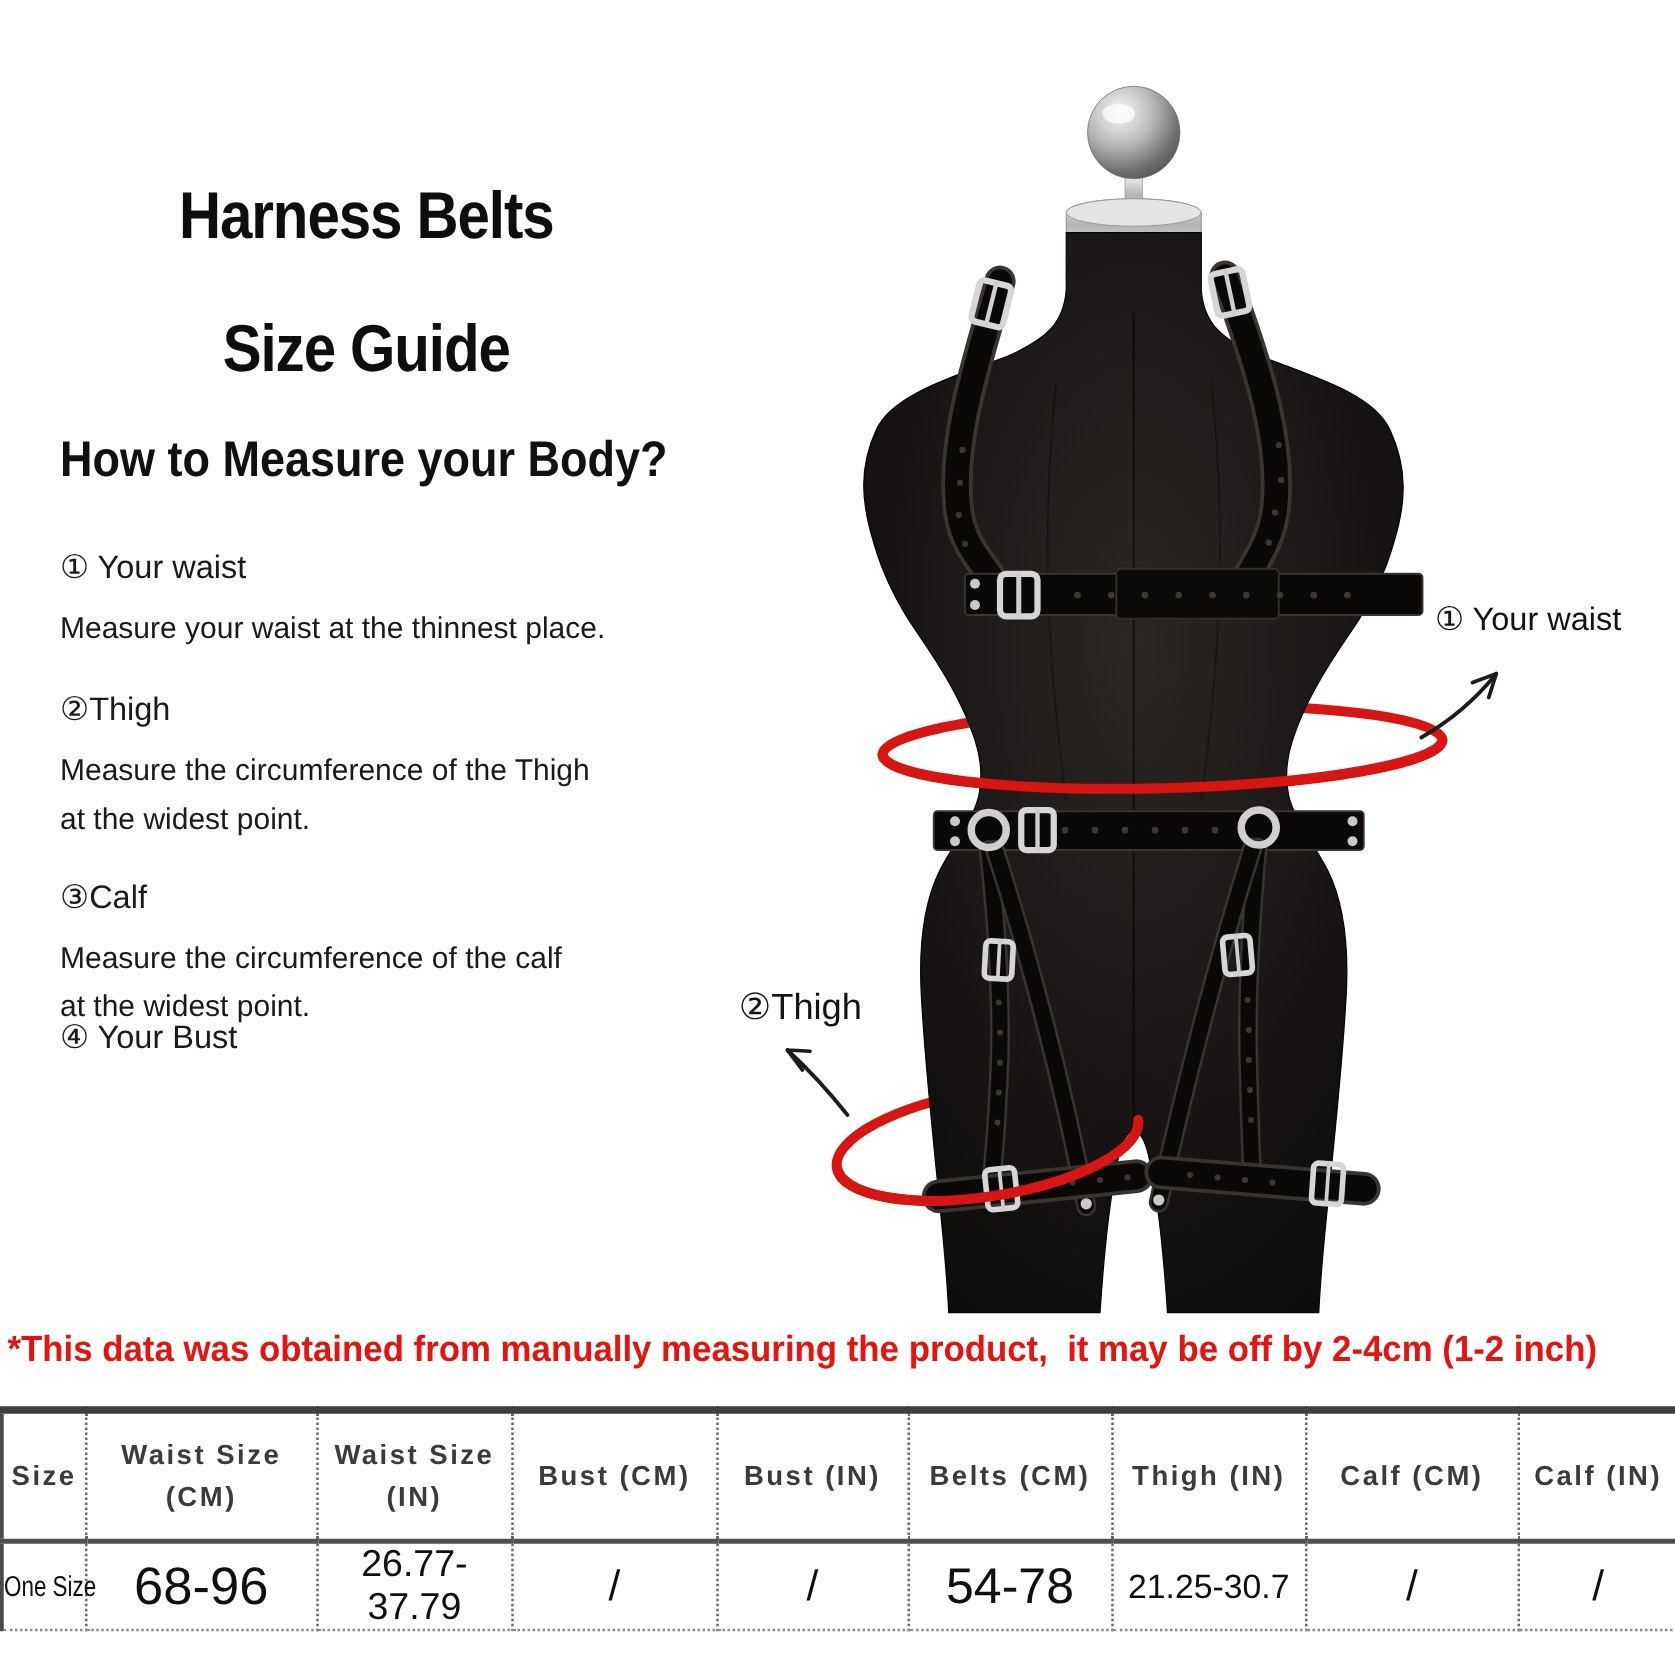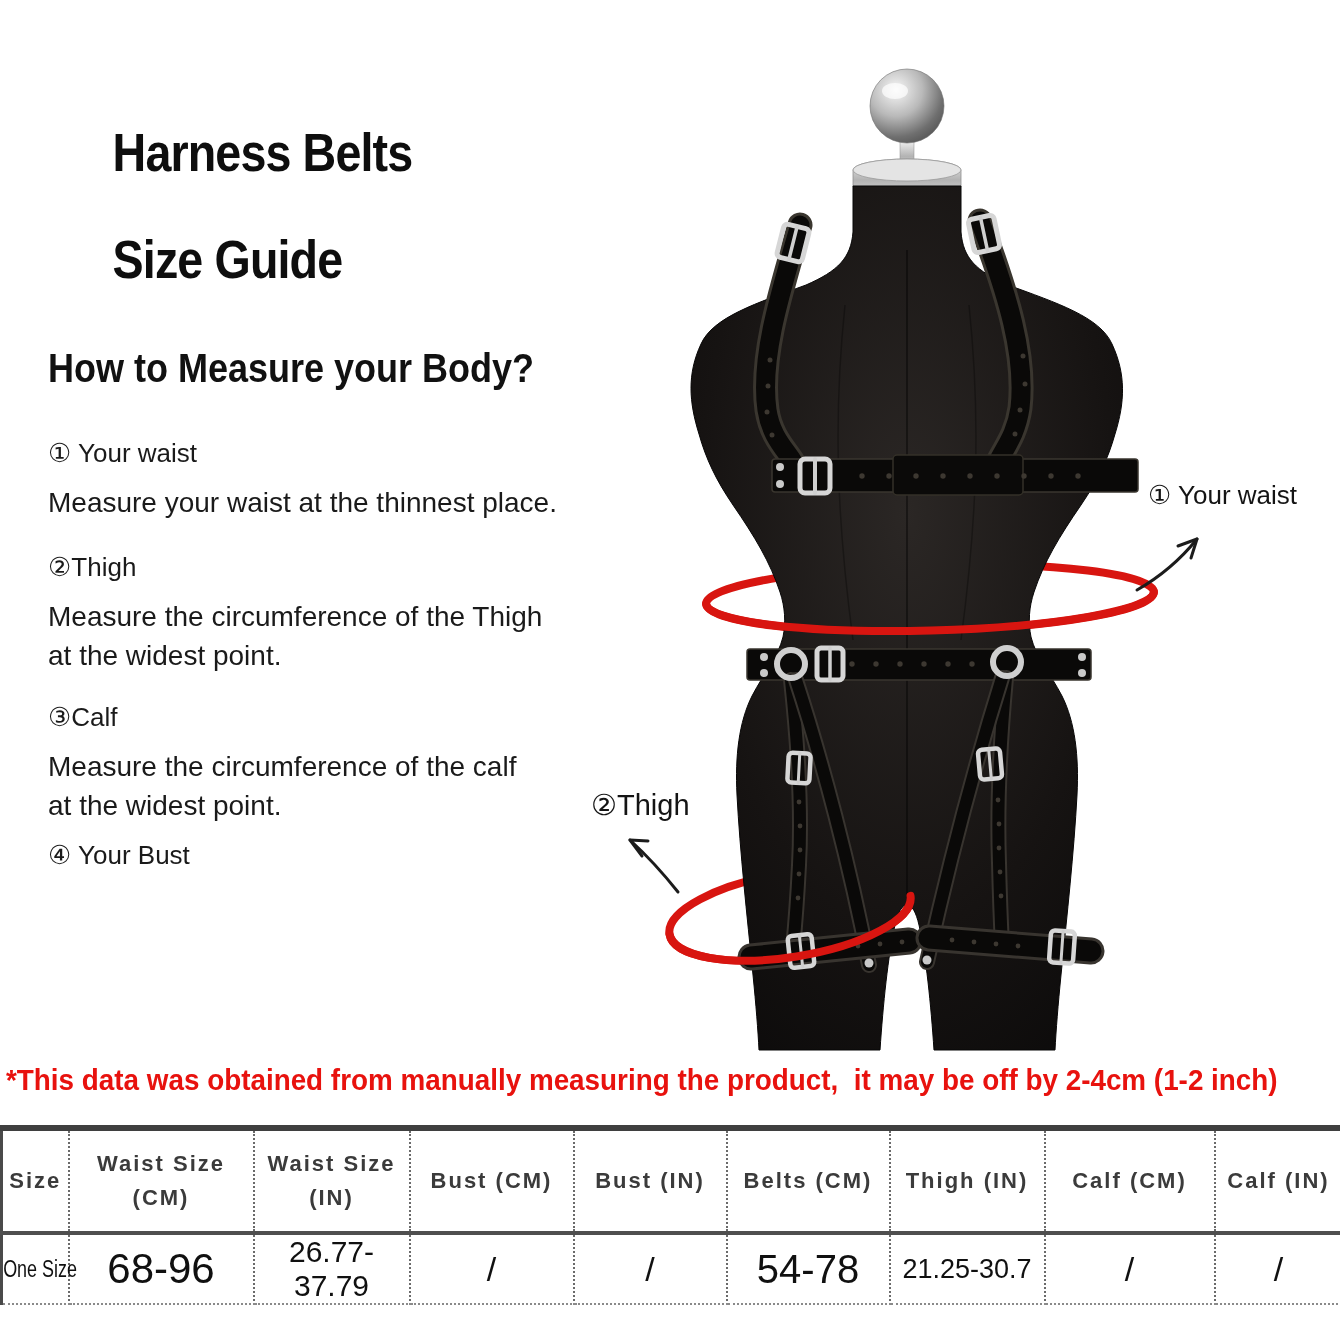--- a/index.html
+++ b/index.html
@@ -1,29 +1,29 @@
 <!DOCTYPE html>
 <html><head>
 <meta charset="utf-8">
 <style>
   html,body{margin:0;padding:0;background:#fff;}
   .page{position:relative;width:1340px;height:1340px;background:#ffffff;overflow:hidden;
         font-family:"Liberation Sans","DejaVu Sans",sans-serif;color:#151515;}
 
   
-  .title-block{position:absolute;left:88px;top:122px;width:410px;}
+  .title-block{position:absolute;left:88px;top:142px;width:410px;text-align:center;}
   .title1{font-size:53px;font-weight:bold;color:#0e0e0e;letter-spacing:-1px;transform:scaleX(.88);transform-origin:center;}
   .title2{font-size:53px;font-weight:bold;color:#0e0e0e;letter-spacing:-1px;margin-top:46px;transform:scaleX(.88);transform-origin:center;}
   .heading{position:absolute;left:48px;top:346px;font-size:40px;font-weight:bold;color:#111;
            transform:scaleX(.9);transform-origin:left;white-space:nowrap;}
 
   
   .ins{position:absolute;left:48px;}
   .ins-label{font-size:26px;color:#1a1a1a;margin-bottom:14px;}
-  .ins-line{font-size:28px;color:#1a1a1a;line-height:39px;}
+  .ins-line{font-size:24px;color:#1a1a1a;line-height:39px;}
 
   
   .anno{position:absolute;color:#141414;white-space:nowrap;}
   .anno-waist{left:1148px;top:480px;font-size:26px;}
   .anno-thigh{left:591px;top:788px;font-size:29px;}
 
   
   .note{position:absolute;left:6px;top:1064px;font-size:29px;font-weight:bold;color:#e8120e;
         white-space:pre;transform:scaleX(.96);transform-origin:left;}
 
@@ -63,21 +63,21 @@
   <div class="ins" style="top:552px">
     <div class="ins-label">②Thigh</div>
     <div class="ins-line">Measure the circumference of the Thigh</div>
     <div class="ins-line">at the widest point.</div>
   </div>
   <div class="ins" style="top:702px">
     <div class="ins-label">③Calf</div>
     <div class="ins-line">Measure the circumference of the calf</div>
     <div class="ins-line">at the widest point.</div>
   </div>
-  <div class="ins" style="top:840px">
+  <div class="ins" style="top:814px">
     <div class="ins-label">④ Your Bust</div>
   </div>
 
   <svg class="photo" viewBox="560 40 740 1030" xmlns="http://www.w3.org/2000/svg">
     <defs>
       <radialGradient id="ballg" cx="35%" cy="28%" r="80%">
         <stop offset="0%" stop-color="#f7f7f7"></stop>
           <stop offset="45%" stop-color="#b9b9b9"></stop>
         <stop offset="80%" stop-color="#6f6f6f"></stop>
           <stop offset="100%" stop-color="#555"></stop>

